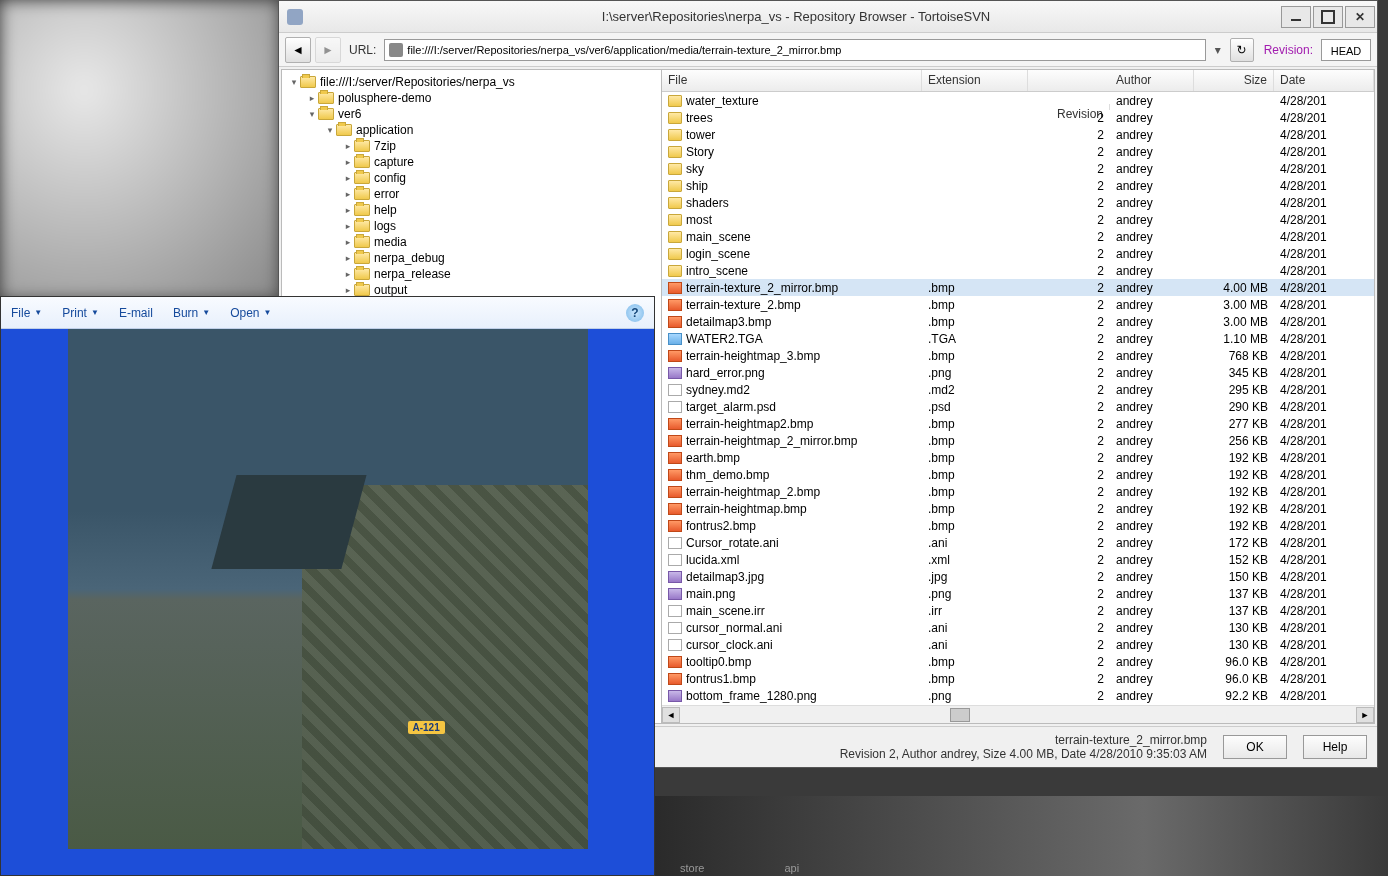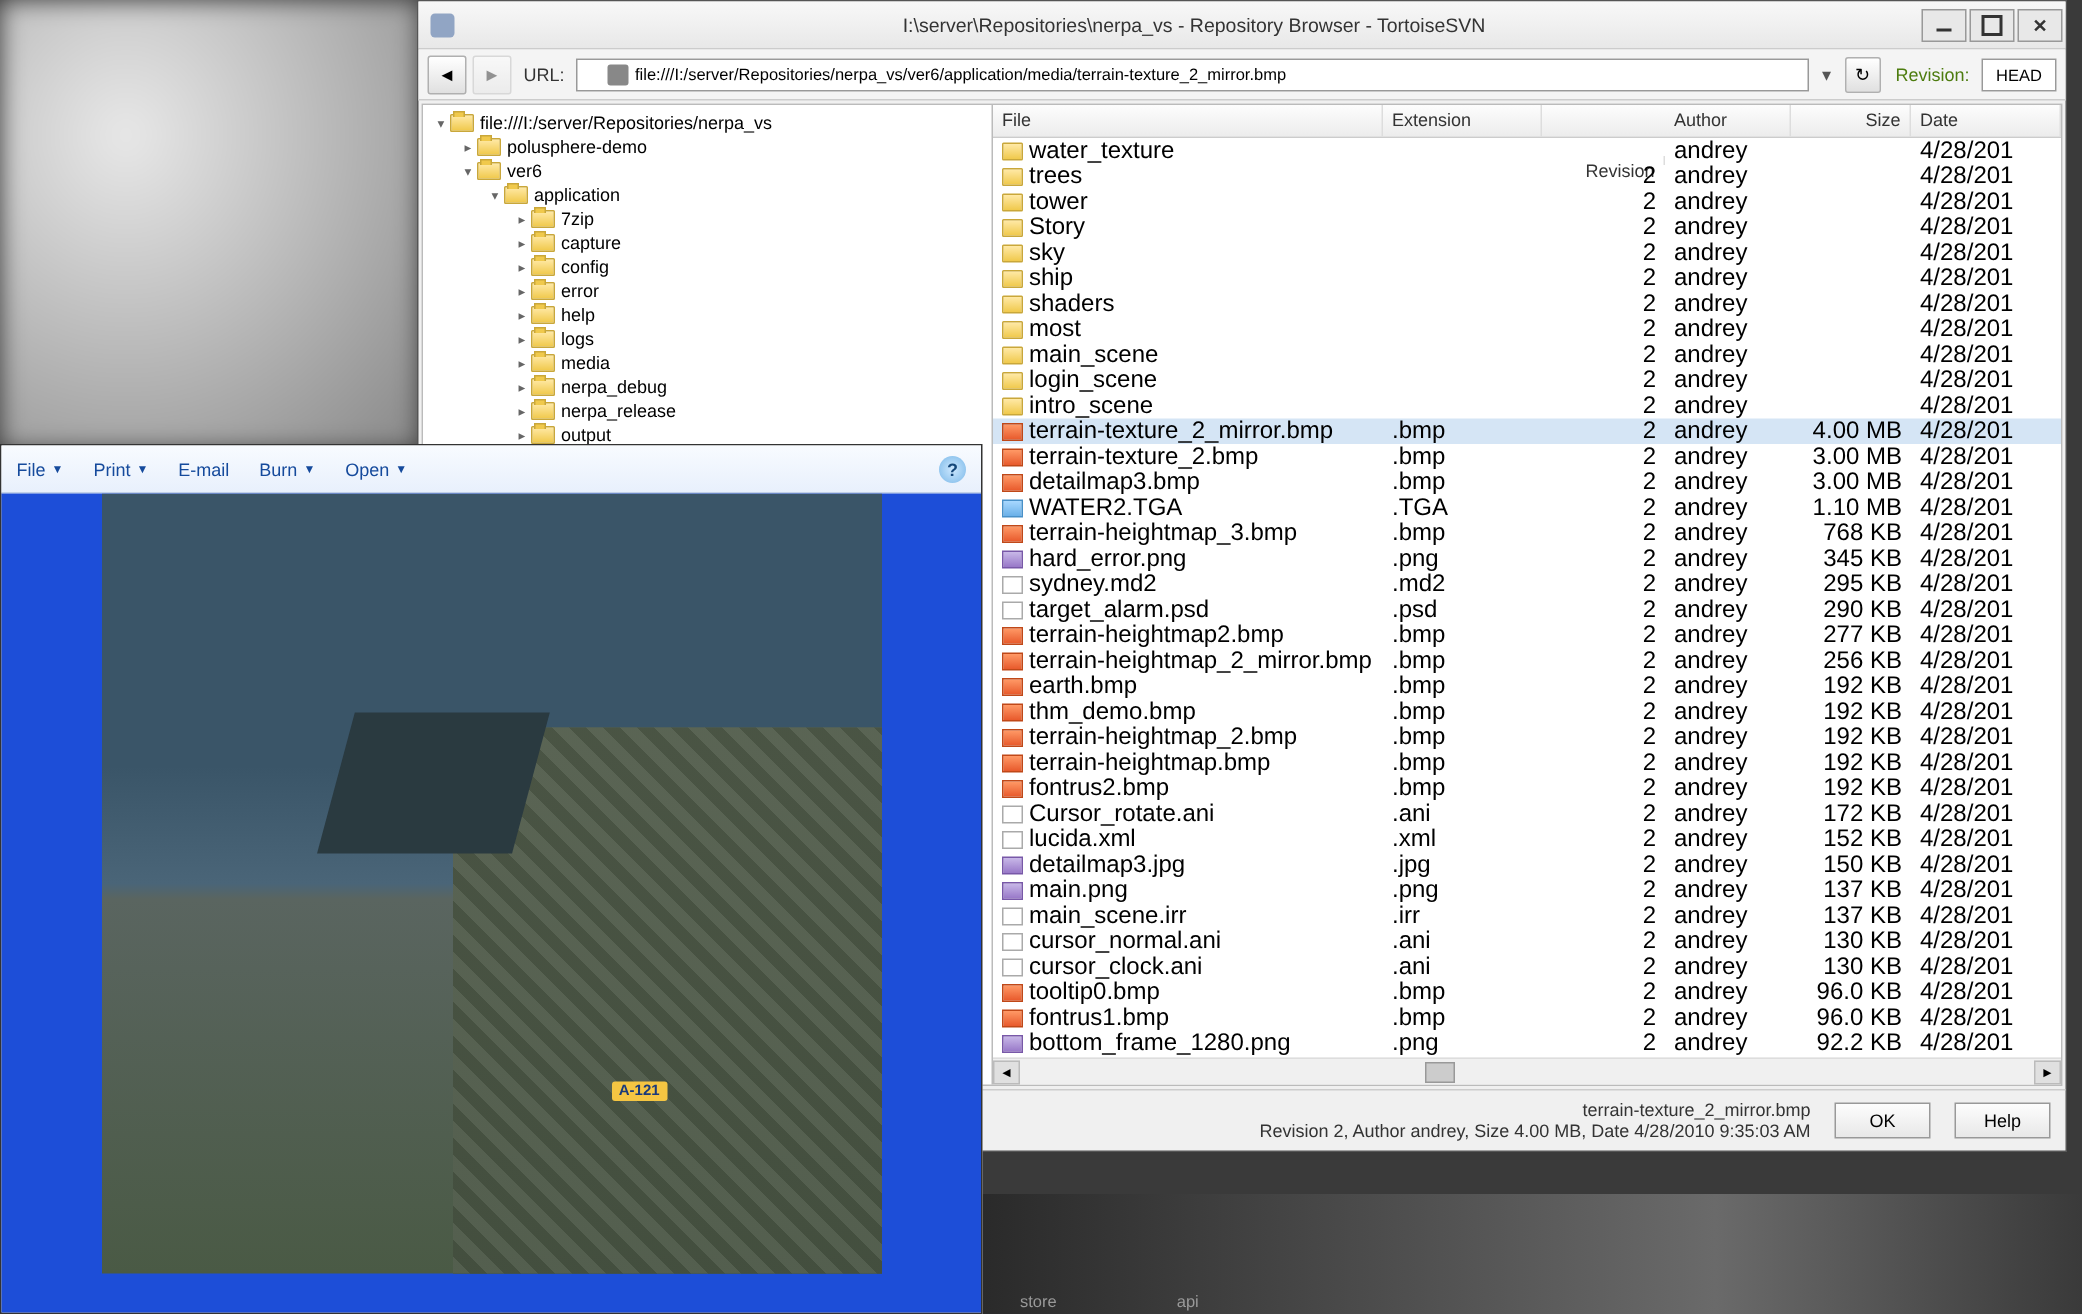--- a/index.html
+++ b/index.html
@@ -17,45 +17,45 @@
 .titlebar-btns { display: flex; }
 .tbtn { width: 30px; height: 22px; border: 1px solid #999; margin-right: 2px; background: #e8e8e8; display: flex; align-items: center; justify-content: center; cursor: pointer; }
 .tbtn-min::after { content: ""; width: 10px; height: 2px; background: #333; margin-top: 6px; }
 .tbtn-max::after { content: ""; width: 10px; height: 10px; border: 2px solid #333; }
 .tbtn-close::after { content: "✕"; font-weight: bold; color: #333; }
 
 .toolbar { height: 34px; background: #f4f4f4; border-bottom: 1px solid #ccc; display: flex; align-items: center; padding: 0 6px; gap: 4px; }
 .navbtn { width: 26px; height: 26px; border: 1px solid #b0b0b0; background: linear-gradient(#fff,#e0e0e0); display: flex; align-items: center; justify-content: center; cursor: pointer; border-radius: 2px; }
 .navbtn.disabled { opacity: 0.4; }
 .url-label { margin: 0 4px; color: #333; }
-.url-box { flex: 1; height: 22px; border: 1px solid #999; background: #fff; display: flex; align-items: center; padding: 0 20px; font-size: 11px; }
+.url-box { flex: 1; height: 22px; border: 1px solid #999; background: #fff; display: flex; align-items: center; padding: 0 4px; font-size: 11px; }
 .url-icon { width: 14px; height: 14px; background: #888; margin-right: 4px; border-radius: 2px; }
 .url-dd { width: 16px; text-align: center; color: #555; }
 .refresh-btn { width: 24px; height: 24px; border: 1px solid #b0b0b0; background: linear-gradient(#fff,#e0e0e0); border-radius: 2px; display:flex; align-items:center; justify-content:center; }
-.rev-label { margin-left: 6px; color: #4d7c0f; }
+.rev-label { margin-left: 6px; color: #a21caf; }
 .rev-box { width: 50px; height: 22px; border: 1px solid #999; background: #fff; text-align: center; line-height: 22px; font-size: 11px; margin-left: 4px; }
 
 .main-panes { flex: 1; display: flex; border: 1px solid #bbb; margin: 2px; background: #fff; min-height: 0; }
 .tree-pane { width: 380px; border-right: 1px solid #bbb; overflow: auto; padding: 4px 2px; font-size: 12px; }
 .tree-row { display: flex; align-items: center; height: 16px; white-space: nowrap; cursor: pointer; }
 .expander { width: 12px; text-align: center; color: #666; font-size: 9px; }
 .folder-ico { width: 16px; height: 12px; background: linear-gradient(#ffe9a6,#f0c94c); border: 1px solid #c9a73a; border-radius: 1px; margin-right: 4px; position: relative; }
 .folder-ico::before { content:""; position:absolute; top:-3px; left:1px; width:6px; height:3px; background:#f0c94c; border:1px solid #c9a73a; border-bottom:none; }
 
 .list-pane { flex: 1; display: flex; flex-direction: column; position: relative; min-width: 0; }
 .list-header { height: 22px; background: linear-gradient(#fdfdfd,#ececec); border-bottom: 1px solid #ccc; display: flex; font-size: 12px; color: #333; flex-shrink: 0; }
 .list-header > div { border-right: 1px solid #ddd; padding: 3px 6px; }
 .col-file { width: 260px; }
 .col-ext { width: 106px; }
 .col-rev { width: 82px; text-align: right; margin-top: 34px; }
 .col-auth { width: 84px; }
 .col-size { width: 80px; text-align: right; }
 .col-date { flex: 1; }
 .list-body { flex: 1; overflow-y: scroll; overflow-x: auto; }
-.file-row { display: flex; height: 17px; align-items: center; font-size: 16px; cursor: pointer; }
+.file-row { display: flex; height: 17px; align-items: center; font-size: 12px; cursor: pointer; }
 .file-row.selected { background: #d5e5f5; }
 .file-row > div { padding: 0 6px; overflow: hidden; white-space: nowrap; }
 .file-row .col-file { display: flex; align-items: center; }
 .fico { width: 14px; height: 12px; margin-right: 4px; flex-shrink: 0; }
 .ico-folder { background: linear-gradient(#ffe9a6,#f0c94c); border: 1px solid #c9a73a; border-radius: 1px; }
 .ico-bmp { background: linear-gradient(#ff9966,#e85a2c); border: 1px solid #c04818; }
 .ico-png { background: linear-gradient(#c8b8e8,#9878c8); border: 1px solid #7858a8; }
 .ico-generic { background: #fff; border: 1px solid #aaa; }
 .ico-tga { background: linear-gradient(#a8d8ff,#6ab0e8); border: 1px solid #4890c8; }
 .hscroll { height: 18px; background: #f0f0f0; border-top: 1px solid #ddd; display: flex; align-items: center; }

